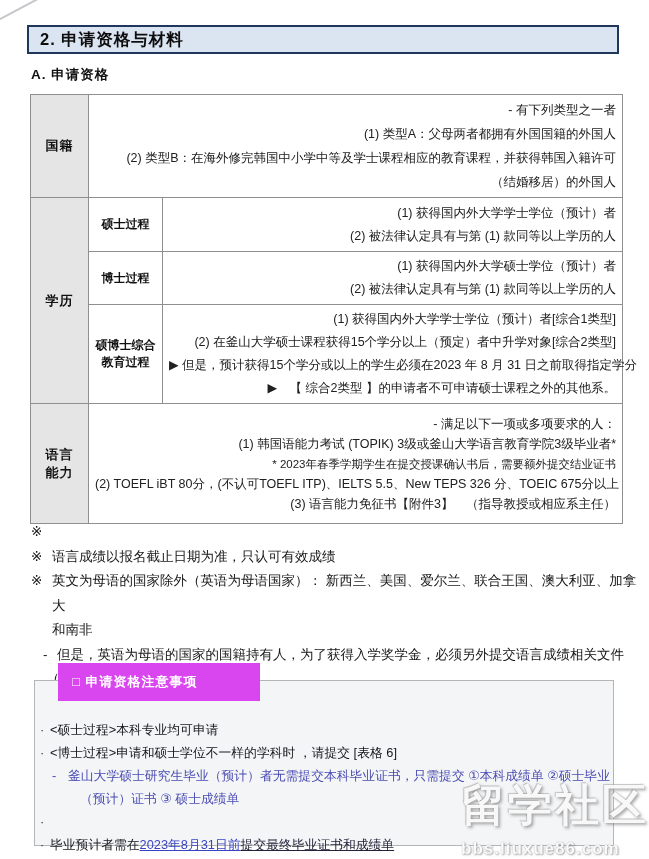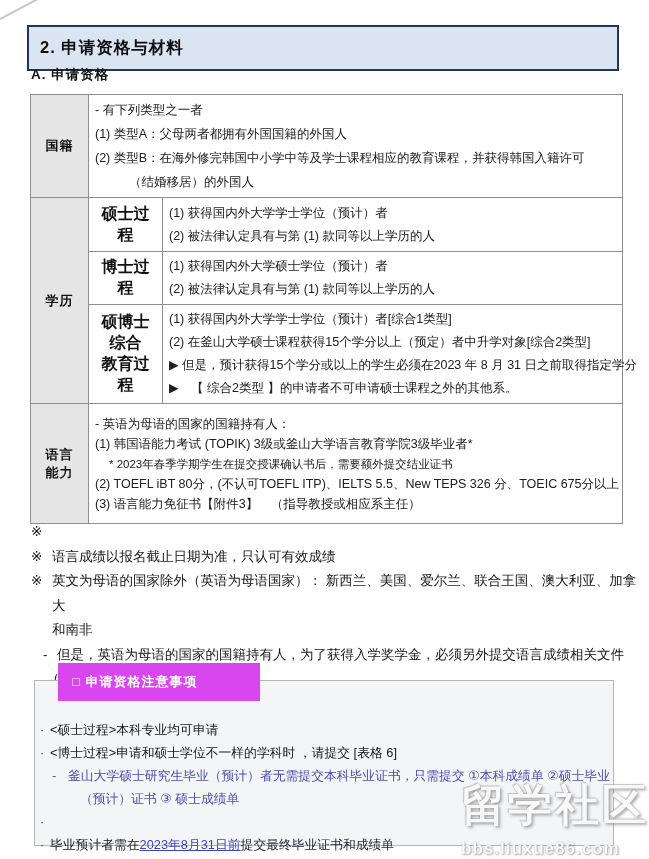--- a/index.html
+++ b/index.html
@@ -12,21 +12,21 @@
     color:#1b1b1b;
     -webkit-font-smoothing:antialiased;
   }
   
   .scan-artifact{
     position:absolute;top:8px;left:-10px;width:58px;height:2px;
     background:rgba(110,115,128,.40);transform:rotate(-28deg);
   }
   
   .title-bar{
-    position:absolute;left:27px;top:25px;width:592px;height:46px;
+    position:absolute;left:27px;top:25px;width:592px;height:29px;
     background:#dbe4f1;border:2px solid #20375c;
     display:flex;align-items:center;
     font-weight:bold;font-size:16.5px;letter-spacing:1px;
     padding-left:11px;box-sizing:border-box;color:#0d0d0d;
   }
   .section-a{
     position:absolute;left:31px;top:66px;
     font-weight:bold;font-size:13.5px;letter-spacing:1px;color:#111;text-align:center;
   }
   
@@ -37,24 +37,24 @@
   }
   table.qual td,table.qual th{
     border:1px solid #8f8f8f;
     padding:3px 6px;vertical-align:middle;box-sizing:border-box;
   }
   th.rowhead{
     background:#e5e5e5;font-weight:bold;font-size:13px;
     text-align:center;letter-spacing:1px;color:#111;
   }
   td.sublabel{
-    font-weight:bold;font-size:16px;text-align:center;
+    font-weight:bold;font-size:12px;text-align:center;
     background:#ffffff;color:#111;padding:2px 2px;
   }
-  td.content{padding-left:9px;}
+  td.content{padding-left:9px;text-align:right;}
   .ln{line-height:24px;white-space:nowrap;}
   .ln-t{line-height:23px;white-space:nowrap;}
   .ln-s{line-height:20px;white-space:nowrap;}
   .ind34{padding-left:34px;}
   .ind14{padding-left:14px;}
   .small{font-size:11.5px;}
   
   .notes{position:absolute;left:31px;top:520px;width:606px;font-size:13.5px;color:#161616;}
   .note-row{display:flex;line-height:24.5px;}
   .note-marker{width:21px;flex:0 0 21px;}
@@ -77,21 +77,21 @@
     position:absolute;left:40px;top:718px;width:585px;z-index:2;
     font-size:12.8px;color:#17171c;
   }
   .n-item{display:flex;line-height:23px;}
   .n-bullet{width:10px;flex:0 0 10px;color:#333;}
   .n-dash{width:16px;flex:0 0 16px;padding-left:12px;box-sizing:content-box;}
   .blue{color:#4a4cb2;}
   .wrap2{padding-left:16px;line-height:23px;}
   .u{text-decoration:underline;}
   .link{color:#3a43c4;text-decoration:underline;}
-  .dark-u{color:#23233a;}
+  .dark-u{color:#23233a;text-decoration:underline;}
   
   .watermark{
     position:absolute;right:0px;bottom:2px;z-index:3;
     pointer-events:none;line-height:1;
   }
   .wm-title{
     font-size:44px;font-weight:bold;letter-spacing:3px;
     color:rgba(255,255,255,0.93);
     text-shadow:0 0 1px rgba(150,150,150,.9),2px 2px 3px rgba(110,110,110,.55),-1px -1px 1px rgba(170,170,170,.6);
   }
@@ -152,21 +152,21 @@
       <div class="ln-t">▶ 但是，预计获得15个学分或以上的学生必须在2023 年 8 月 31 日之前取得指定学分</div>
       <div class="ln-t">▶　【 综合2类型 】的申请者不可申请硕士课程之外的其他系。</div>
     </td>
   </tr>
   <tr style="height:120px">
     <th class="rowhead">
       <div>语言</div>
       <div>能力</div>
     </th>
     <td class="content" colspan="2">
-      <div class="ln-s">- 英语为母语的国家的国籍持有人：</div>
+      <div class="ln-s">- 满足以下一项或多项要求的人：</div>
       <div class="ln-s">(1) 韩国语能力考试 (TOPIK) 3级或釜山大学语言教育学院3级毕业者*</div>
       <div class="ln-s ind14 small">* 2023年春季学期学生在提交授课确认书后，需要额外提交结业证书</div>
       <div class="ln-s">(2) TOEFL iBT 80分，(不认可TOEFL ITP)、IELTS 5.5、New TEPS 326 分、TOEIC 675分以上</div>
       <div class="ln-s">(3) 语言能力免征书【附件3】　（指导教授或相应系主任）</div>
     </td>
   </tr>
 </tbody>
   </table>
 
 <div class="notes">

